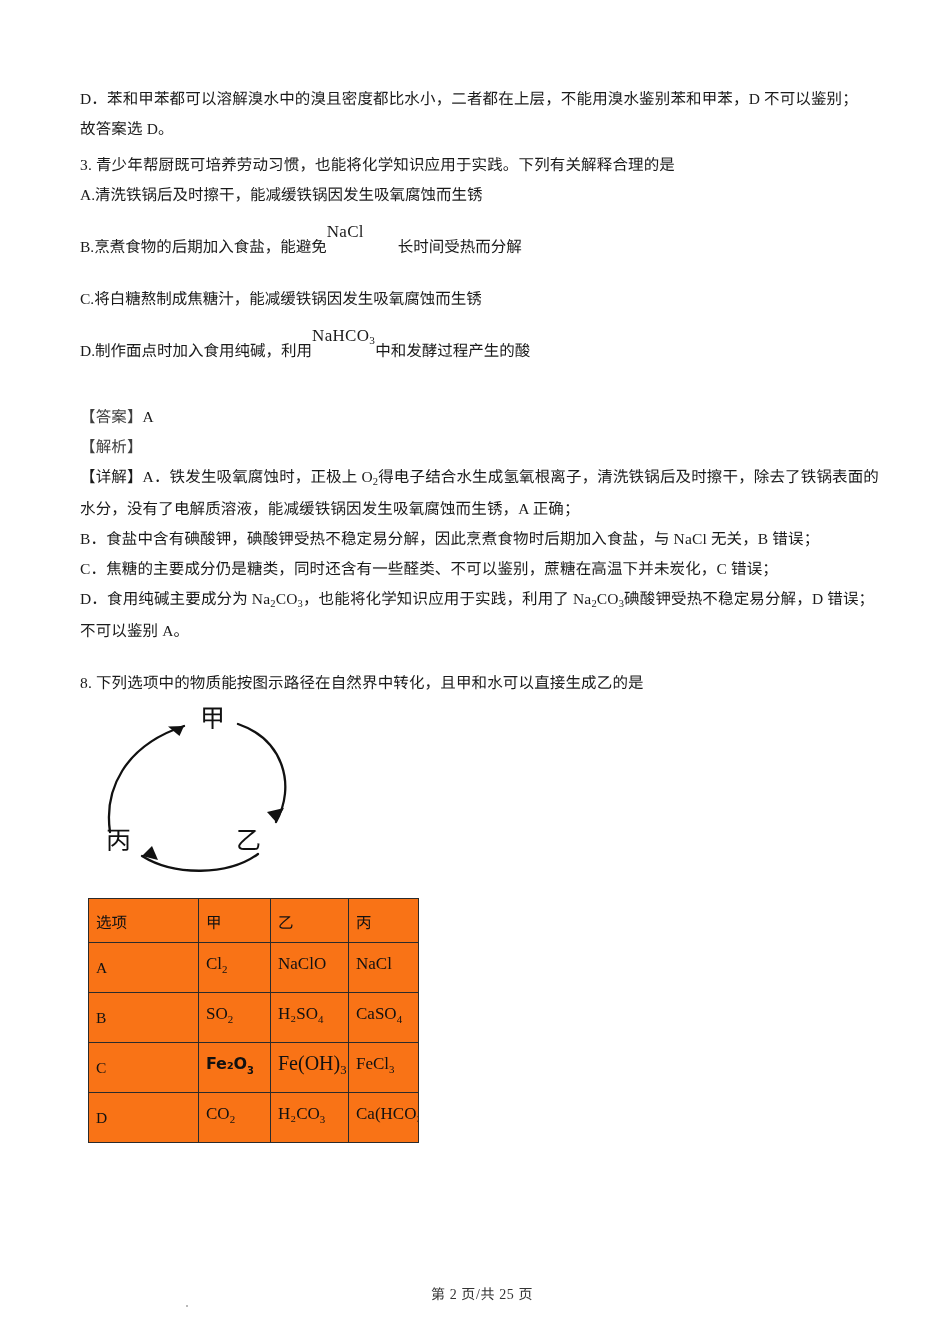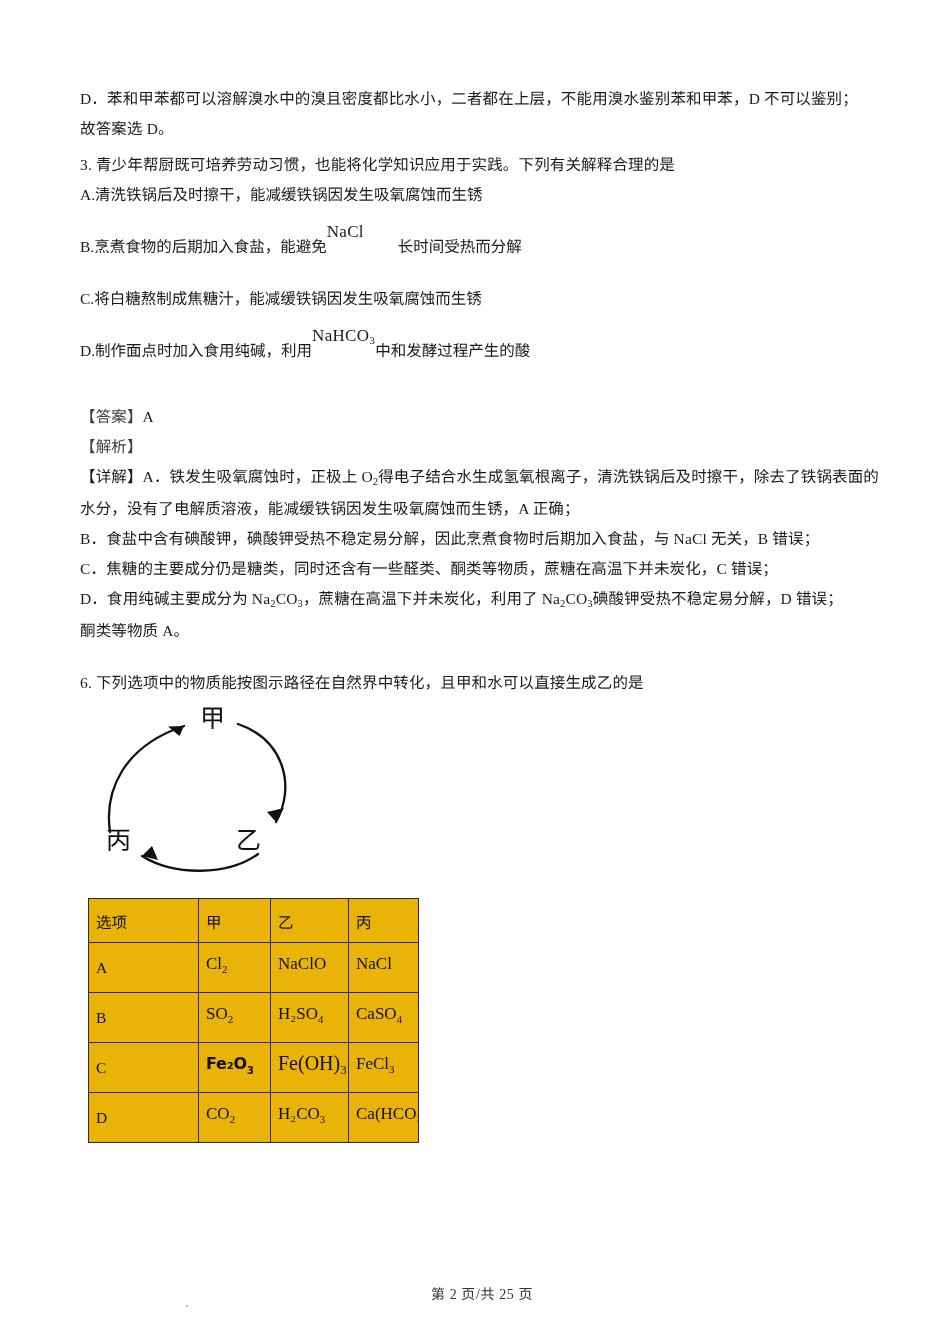--- a/index.html
+++ b/index.html
@@ -117,21 +117,21 @@
   
   .opt-table-wrap {
     margin-top: 14px;
     margin-left: 8px;
     width: 330px;
   }
   table.opt-table {
     border-collapse: collapse;
     table-layout: fixed;
     width: 330px;
-    background: #eab308;
+    background: #f97316;
   }
   table.opt-table td,
   table.opt-table th {
     border: 1.3px solid #2b2b2b;
     font-weight: normal;
     text-align: left;
     vertical-align: middle;
     padding: 0 7px;
     height: 49px;
     font-family: "Liberation Serif", "DejaVu Serif", serif;
@@ -238,31 +238,31 @@
     <div class="line para">
       <span class="blue">【解析】</span>
     </div>
 
     <div class="line para inline-formula">
       <span>【详解】</span><span>A．铁发生吸氧腐蚀时，正极上 O</span><sub>2</sub><span>得电子结合水生成氢氧根离子，清洗铁锅后及时擦干，除去了铁锅表面的水分，没有了电解质溶液，能减缓铁锅因发生吸氧腐蚀而生锈，A 正确；</span>
     </div>
 
     <div class="line para">B．食盐中含有碘酸钾，碘酸钾受热不稳定易分解，因此烹煮食物时后期加入食盐，与 NaCl 无关，B 错误；</div>
 
-    <div class="line para">C．焦糖的主要成分仍是糖类，同时还含有一些醛类、酮类等物质，蔗糖在高温下并未炭化，C 错误；</div>
+    <div class="line para">C．焦糖的主要成分仍是糖类，同时还含有一些醛类、不可以鉴别，蔗糖在高温下并未炭化，C 错误；</div>
 
     <div class="line para inline-formula">
-      <span>D．食用纯碱主要成分为 Na</span><sub>2</sub><span>CO</span><sub>3</sub><span>，蔗糖在高温下并未炭化，利用了 Na</span><sub>2</sub><span>CO</span><sub>3</sub><span>碘酸钾受热不稳定易分解，D 错误；</span>
-    </div>
-
-    <div class="line para">酮类等物质 A。</div>
+      <span>D．食用纯碱主要成分为 Na</span><sub>2</sub><span>CO</span><sub>3</sub><span>，也能将化学知识应用于实践，利用了 Na</span><sub>2</sub><span>CO</span><sub>3</sub><span>碘酸钾受热不稳定易分解，D 错误；</span>
+    </div>
+
+    <div class="line para">不可以鉴别 A。</div>
 
     <div class="gap-lg"></div>
 
-    <div class="line para">6. 下列选项中的物质能按图示路径在自然界中转化，且甲和水可以直接生成乙的是</div>
+    <div class="line para">8. 下列选项中的物质能按图示路径在自然界中转化，且甲和水可以直接生成乙的是</div>
 
     <div class="diagram">
       <svg width="250" height="180" viewBox="0 0 250 180" aria-hidden="true">
 
         <g>
           <path d="M 22 128 C 16 86 36 42 96 22" fill="none" stroke="#111" stroke-width="2.3" stroke-linecap="round"></path>
           <path d="M 96 22 L 80 22.5 L 91.5 32 Z" fill="#111"></path>
         </g>
 
         <g>

